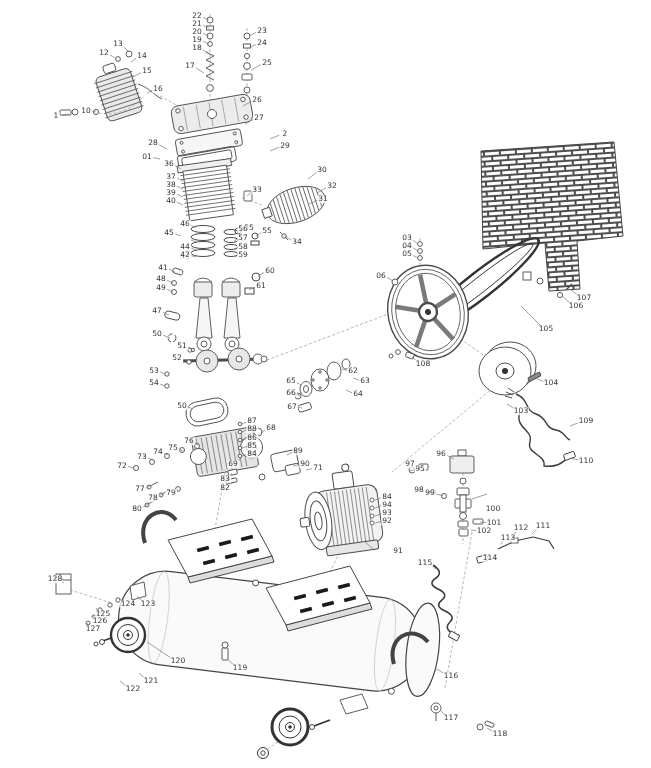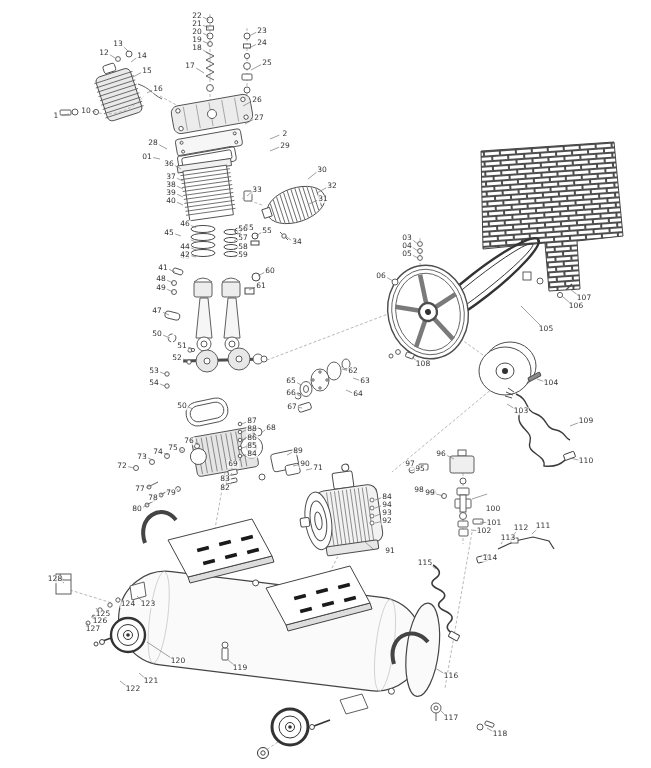--- a/index.html
+++ b/index.html
@@ -680,21 +680,21 @@
       <span class="part-label" style="left: 158px; top: 452px; color: rgb(51, 51, 51);">74</span>
       <span class="part-label" style="left: 142px; top: 457px; color: rgb(51, 51, 51);">73</span>
       <span class="part-label" style="left: 122px; top: 466px; color: rgb(51, 51, 51);">72</span>
       <span class="part-label" style="left: 140px; top: 489px; color: rgb(51, 51, 51);">77</span>
       <span class="part-label" style="left: 153px; top: 498px; color: rgb(51, 51, 51);">78</span>
       <span class="part-label" style="left: 171px; top: 493px; color: rgb(51, 51, 51);">79</span>
       <span class="part-label" style="left: 137px; top: 509px; color: rgb(51, 51, 51);">80</span>
       <span class="part-label" style="left: 298px; top: 451px; color: rgb(51, 51, 51);">89</span>
       <span class="part-label" style="left: 305px; top: 464px; color: rgb(51, 51, 51);">90</span>
       <span class="part-label" style="left: 318px; top: 468px; color: rgb(51, 51, 51);">71</span>
-      <span class="part-label" style="left: 390px; top: 551px; color: rgb(51, 51, 51);">91</span>
+      <span class="part-label" style="left: 398px; top: 551px; color: rgb(51, 51, 51);">91</span>
       <span class="part-label" style="left: 387px; top: 497px; color: rgb(51, 51, 51);">84</span>
       <span class="part-label" style="left: 387px; top: 505px; color: rgb(51, 51, 51);">94</span>
       <span class="part-label" style="left: 387px; top: 513px; color: rgb(51, 51, 51);">93</span>
       <span class="part-label" style="left: 387px; top: 521px; color: rgb(51, 51, 51);">92</span>
       <span class="part-label" style="left: 420px; top: 469px; color: rgb(51, 51, 51);">95</span>
       <span class="part-label" style="left: 410px; top: 464px; color: rgb(51, 51, 51);">97</span>
       <span class="part-label" style="left: 441px; top: 454px; color: rgb(51, 51, 51);">96</span>
       <span class="part-label" style="left: 419px; top: 490px; color: rgb(51, 51, 51);">98</span>
       <span class="part-label" style="left: 430px; top: 493px; color: rgb(51, 51, 51);">99</span>
       <span class="part-label" style="left: 493px; top: 493px; color: rgb(51, 51, 51); margin-top: 16px;">100</span>

